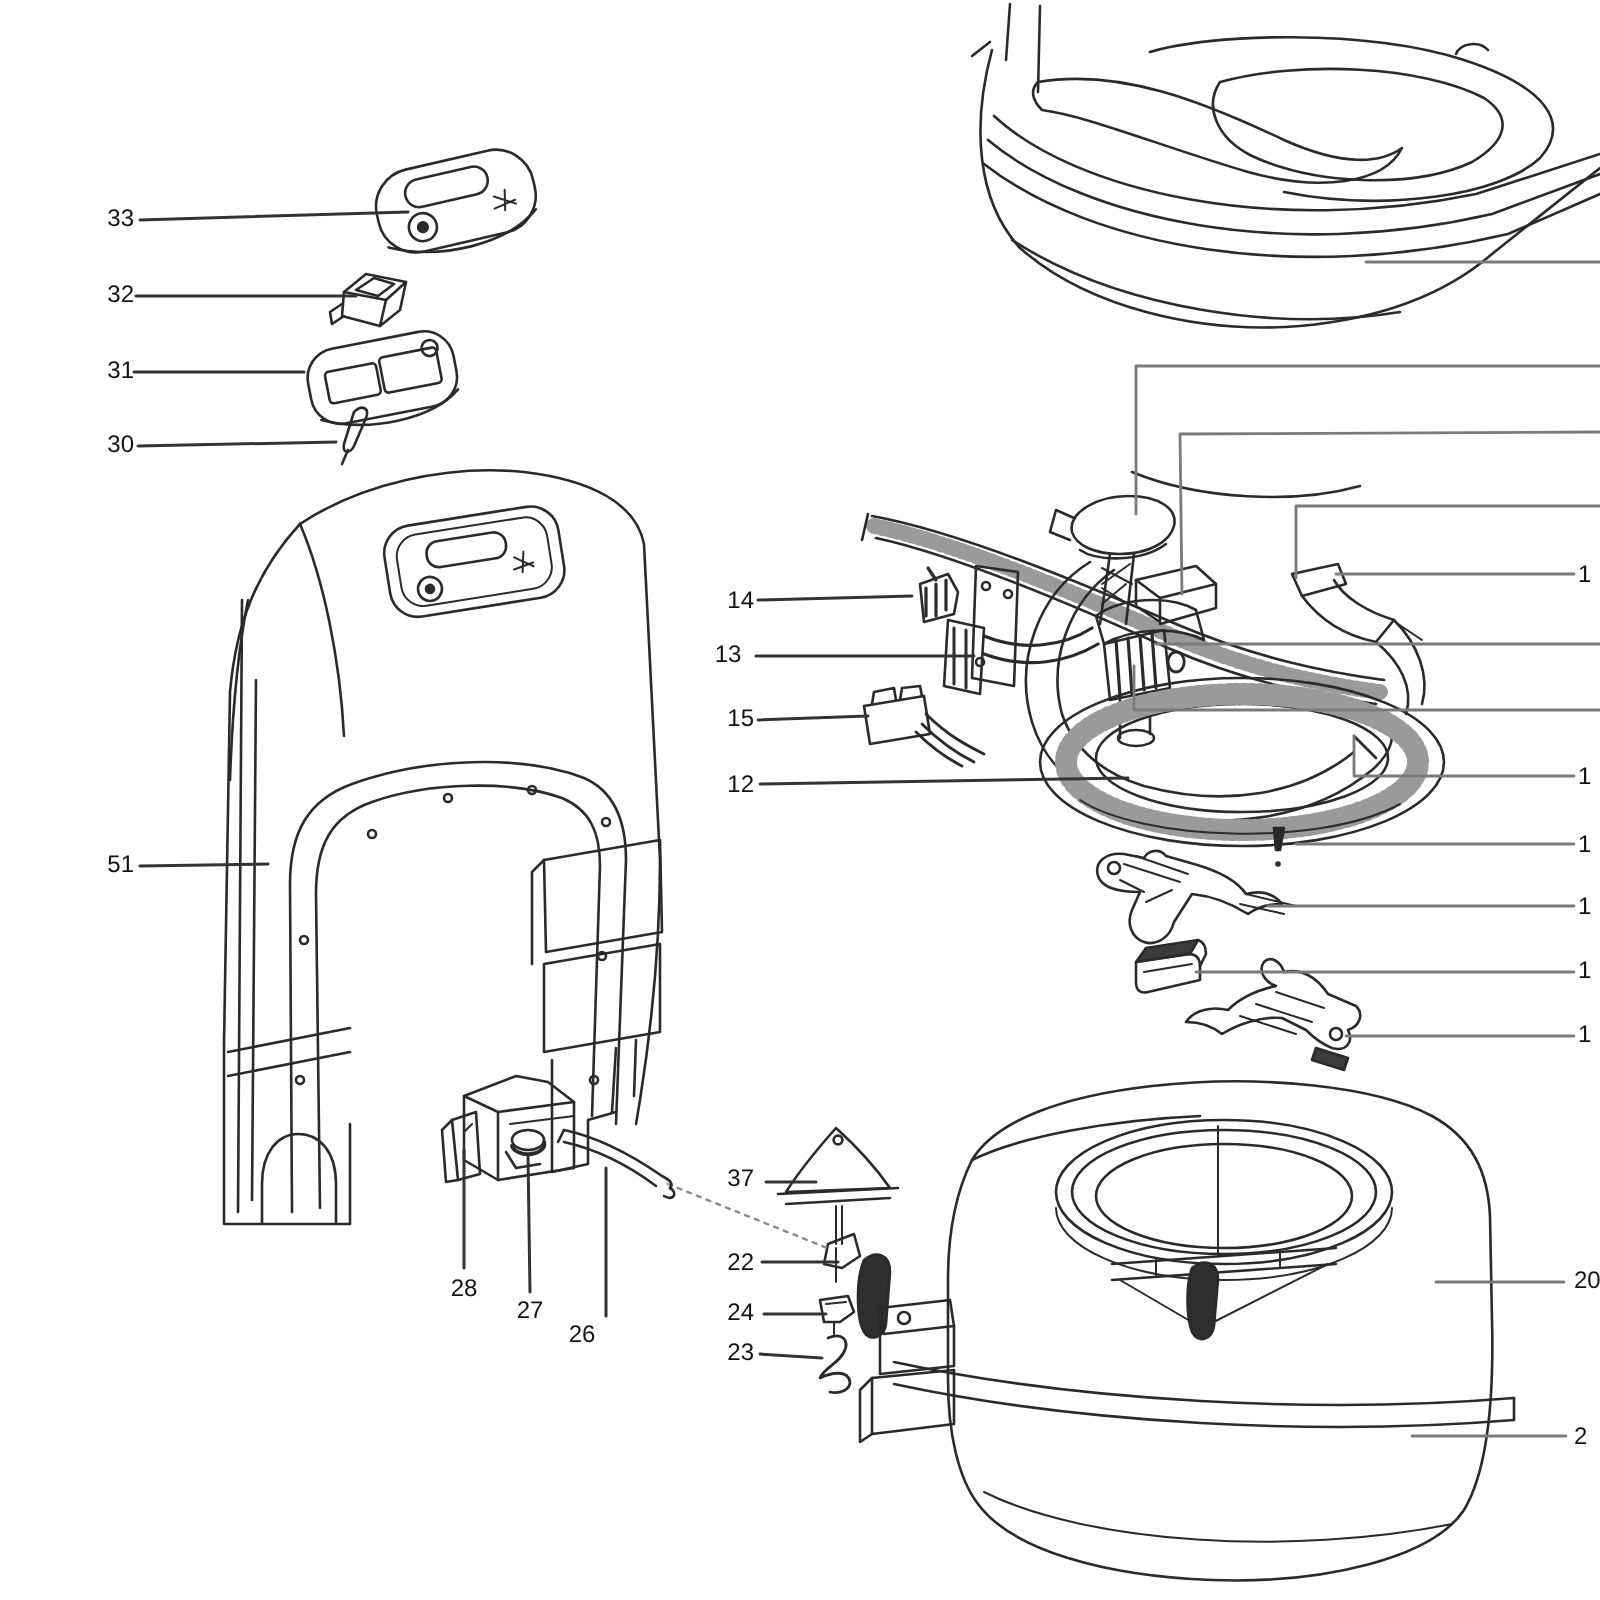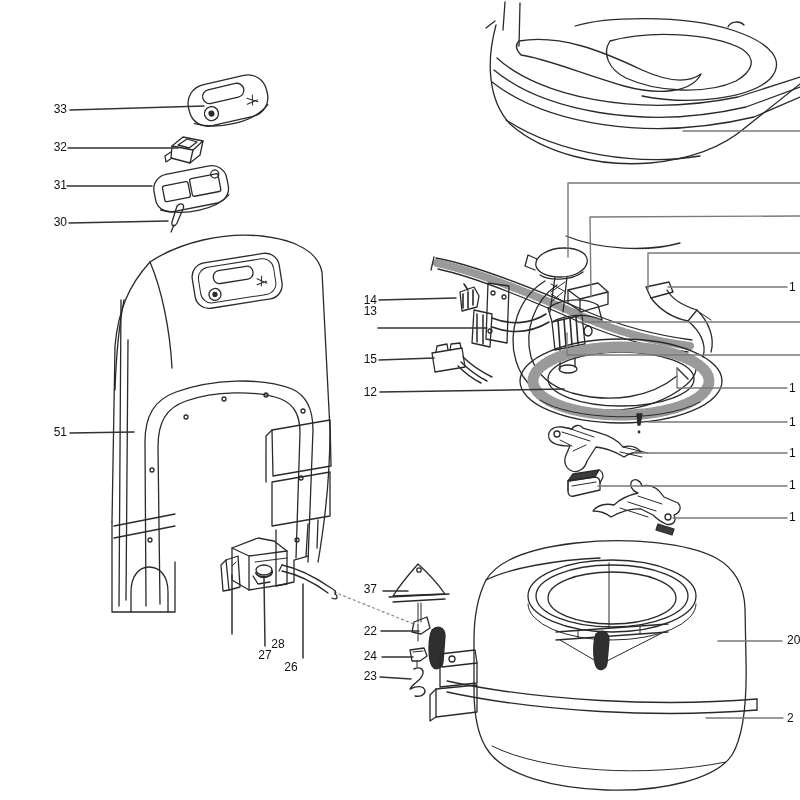--- a/index.html
+++ b/index.html
@@ -322,28 +322,28 @@
   </g>
 </svg>
 
 <div>
       <div class="callout r" style="left: 41px; top: 101px;">33</div>
       <div class="callout r" style="left: 41px; top: 139px;">32</div>
       <div class="callout r" style="left: 41px; top: 177px;">31</div>
       <div class="callout r" style="left: 41px; top: 214px;">30</div>
       <div class="callout r" style="left: 41px; top: 424px;">51</div>
       <div class="callout r" style="left: 351px; top: 292px;">14</div>
-      <div class="callout r" style="left: 351px; top: 303px;">13</div>
+      <div class="callout r" style="left: 351px; top: 319px; text-align: center;">13</div>
       <div class="callout r" style="left: 351px; top: 351px;">15</div>
       <div class="callout r" style="left: 351px; top: 384px;">12</div>
       <div class="callout r" style="left: 351px; top: 581px;">37</div>
       <div class="callout r" style="left: 351px; top: 623px;">22</div>
       <div class="callout r" style="left: 351px; top: 648px;">24</div>
       <div class="callout r" style="left: 351px; top: 668px;">23</div>
-      <div class="callout c" style="left: 219px; top: 636px; margin-left: 46px;">28</div>
+      <div class="callout c" style="left: 219px; top: 636px;">28</div>
       <div class="callout c" style="left: 252px; top: 647px;">27</div>
       <div class="callout c" style="left: 278px; top: 659px;">26</div>
       <div class="callout" style="left: 789px; top: 279px;">1</div>
       <div class="callout" style="left: 789px; top: 380px;">1</div>
       <div class="callout" style="left: 789px; top: 414px;">1</div>
       <div class="callout" style="left: 789px; top: 445px;">1</div>
       <div class="callout" style="left: 789px; top: 477px;">1</div>
       <div class="callout" style="left: 789px; top: 509px;">1</div>
       <div class="callout" style="left: 787px; top: 632px;">20</div>
       <div class="callout" style="left: 787px; top: 710px;">2</div>

